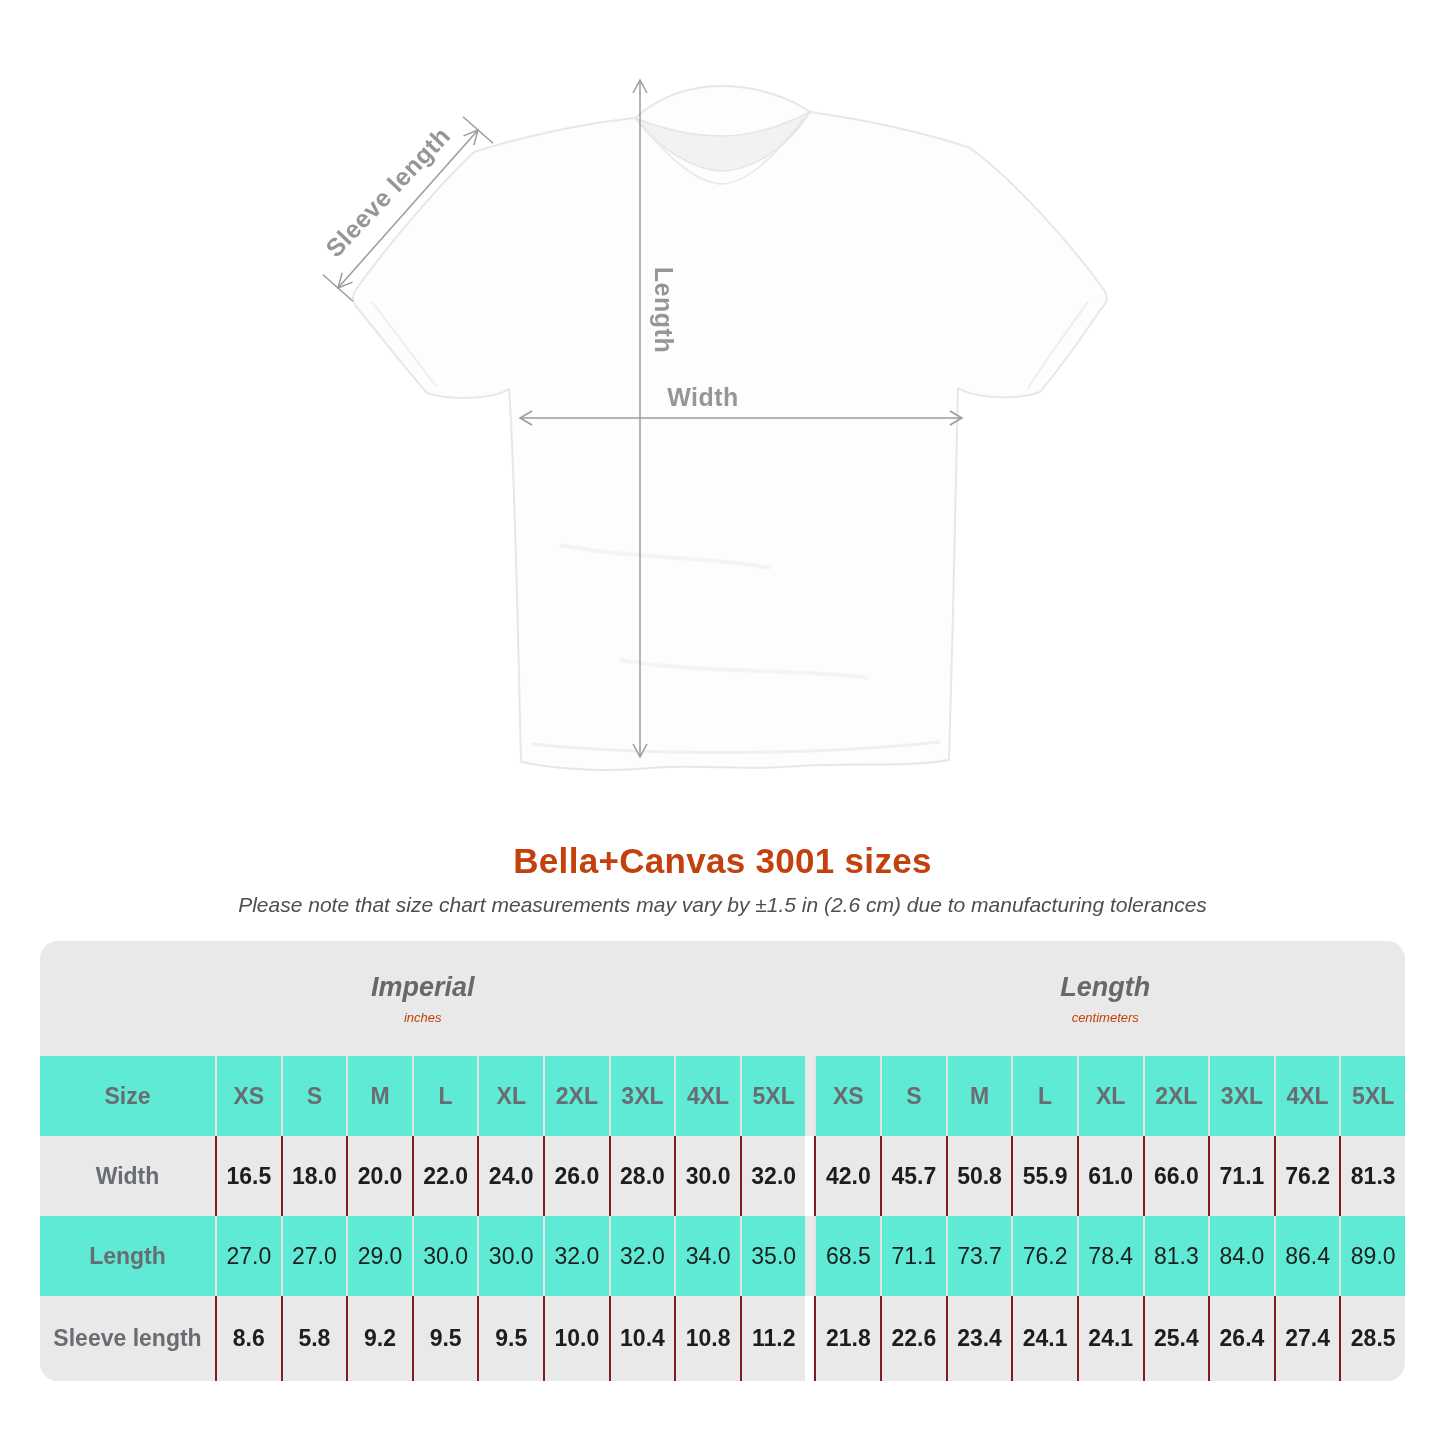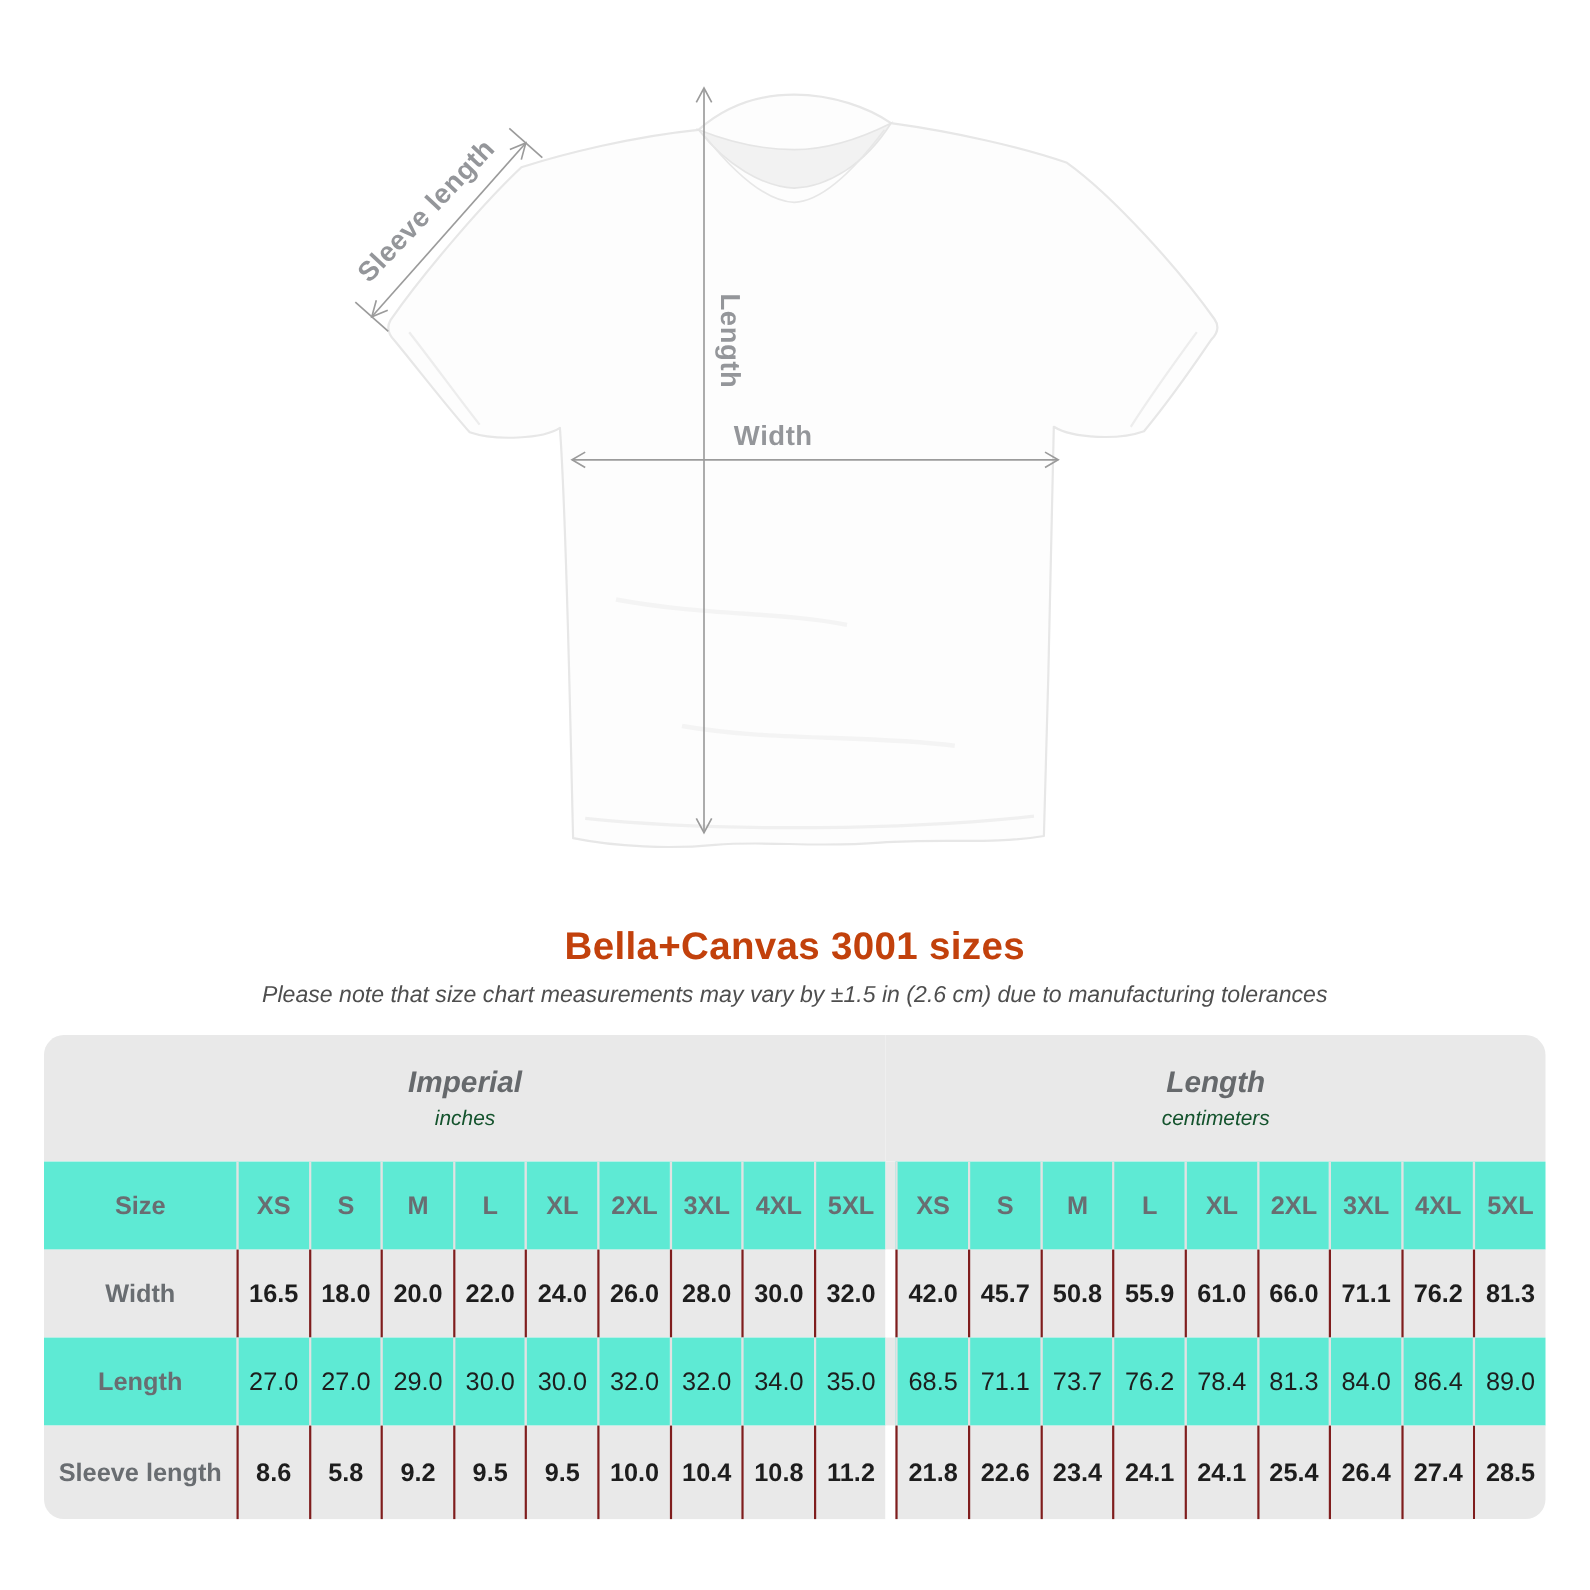--- a/index.html
+++ b/index.html
@@ -35,21 +35,21 @@
   .size-table col.c-label{width:175px;}
   .size-table col.c-div{width:9px;}
   .size-table th,.size-table td{
     padding:0;text-align:center;vertical-align:middle;font-size:23px;
   }
   
   tr.band th{height:115px;background:#e9e9e9;}
   tr.band th.tl{border-top-left-radius:18px;}
   tr.band th.tr{border-top-right-radius:18px;}
   .sec-name{font-size:27px;font-weight:bold;font-style:italic;color:#66696c;}
-  .sec-unit{font-size:19px;font-style:italic;font-weight:normal;color:#14532d;margin-top:7px;}
+  .sec-unit{font-size:13px;font-style:italic;font-weight:normal;color:#c2410c;margin-top:7px;}
   
   tr.r td{height:80px;}
   tr.r-last td{height:85px;}
   tr.r-white td{background:#5eead4;}
   tr.r-white td.divider{background:#e9e9e9;}
   tr.r-gray td{background:#e9e9e9;}
   tr.r-gray td.divider{background:#ffffff;}
   tr.r-white td.sep{border-left:2px solid #e2e2e2;margin-left:25px;}
   tr.r-gray td.sep{border-left:2px solid #7f1d1d;font-weight:bold;}
   td.rowlabel{font-weight:bold;color:#696d71;}

